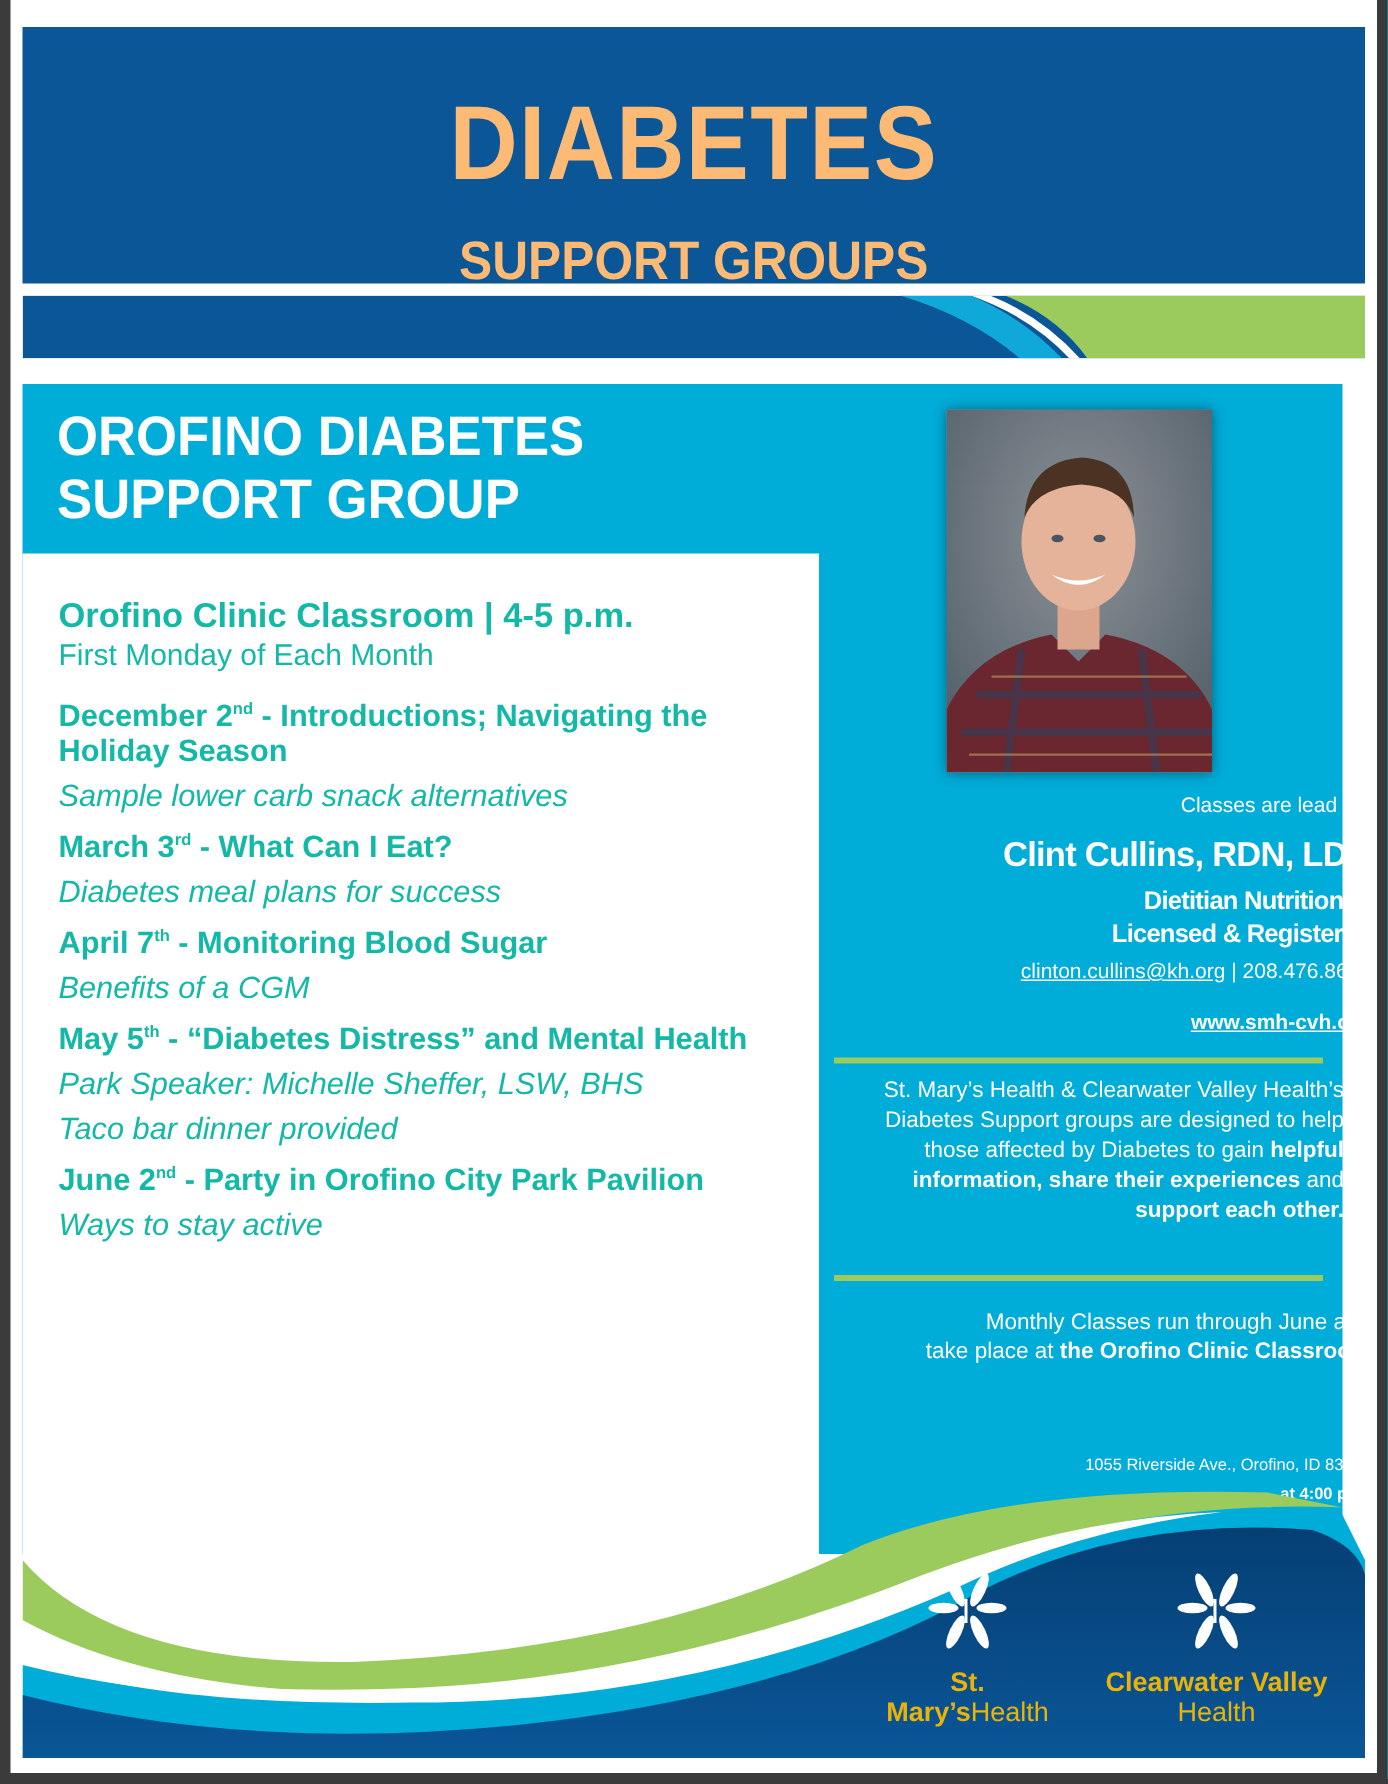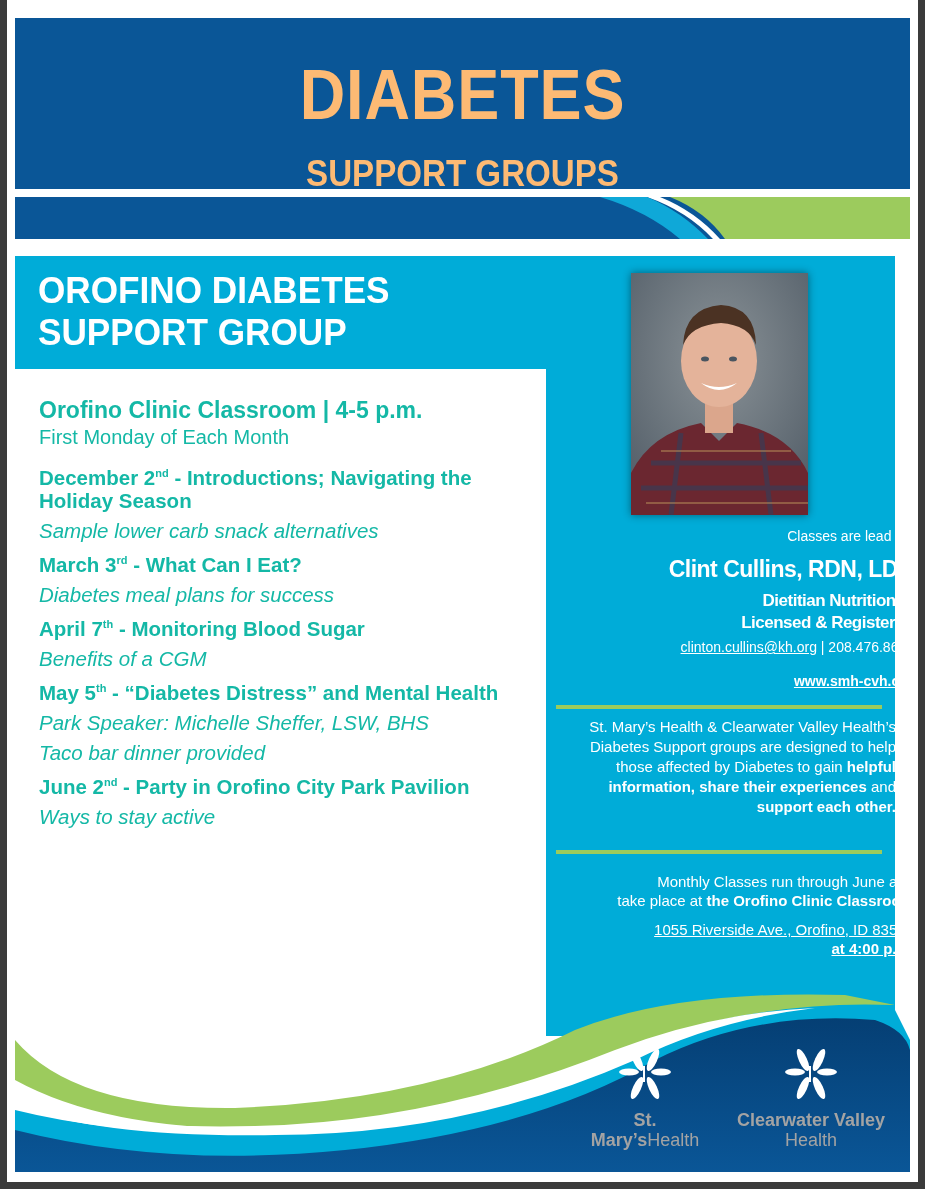--- a/index.html
+++ b/index.html
@@ -38,23 +38,23 @@
   .right { position:absolute; left:546px; width:348px; text-align:right; color:#fff;margin-left:20px; }
   .lead { top:528px; font-size:14px; }
   .name { top:556px; font-size:23px; font-weight:bold; letter-spacing:-0.5px; }
   .cred { top:590px; font-size:17px; font-weight:bold; line-height:22px; letter-spacing:-0.5px; }
   .contact { top:639px; font-size:14px; }
   .contact a, .web a { color:#fff; text-decoration:underline; }
   .web { top:673px; font-size:14px; font-weight:bold; }
   .gline { position:absolute; left:556px; width:326px; height:4px; background:#9ccb5d; }
   .about { top:717px; font-size:15px; line-height:20px; padding:0 18px; box-sizing:border-box; }
   .monthly { top:872px; font-size:15px; line-height:19px; }
-  .addr { top:920px; font-size:15px; line-height:19px;text-decoration:underline; }
+  .addr { top:968px; font-size:11px; line-height:19px; }
   .footer-art { position:absolute; left:15px; top:990px; width:895px; height:182px; }
-  .logo { position:absolute; color:#a3a3a3; text-align:center; }
+  .logo { position:absolute; color:#eab308; text-align:center; }
   .logo .nm { font-size:18px; line-height:20px; }
 </style>
 </head>
 <body>
 
 <div class="sheet"></div>
 
 <div class="header">
   <div class="t1">DIABETES</div>
   <div class="t2">SUPPORT GROUPS</div>

